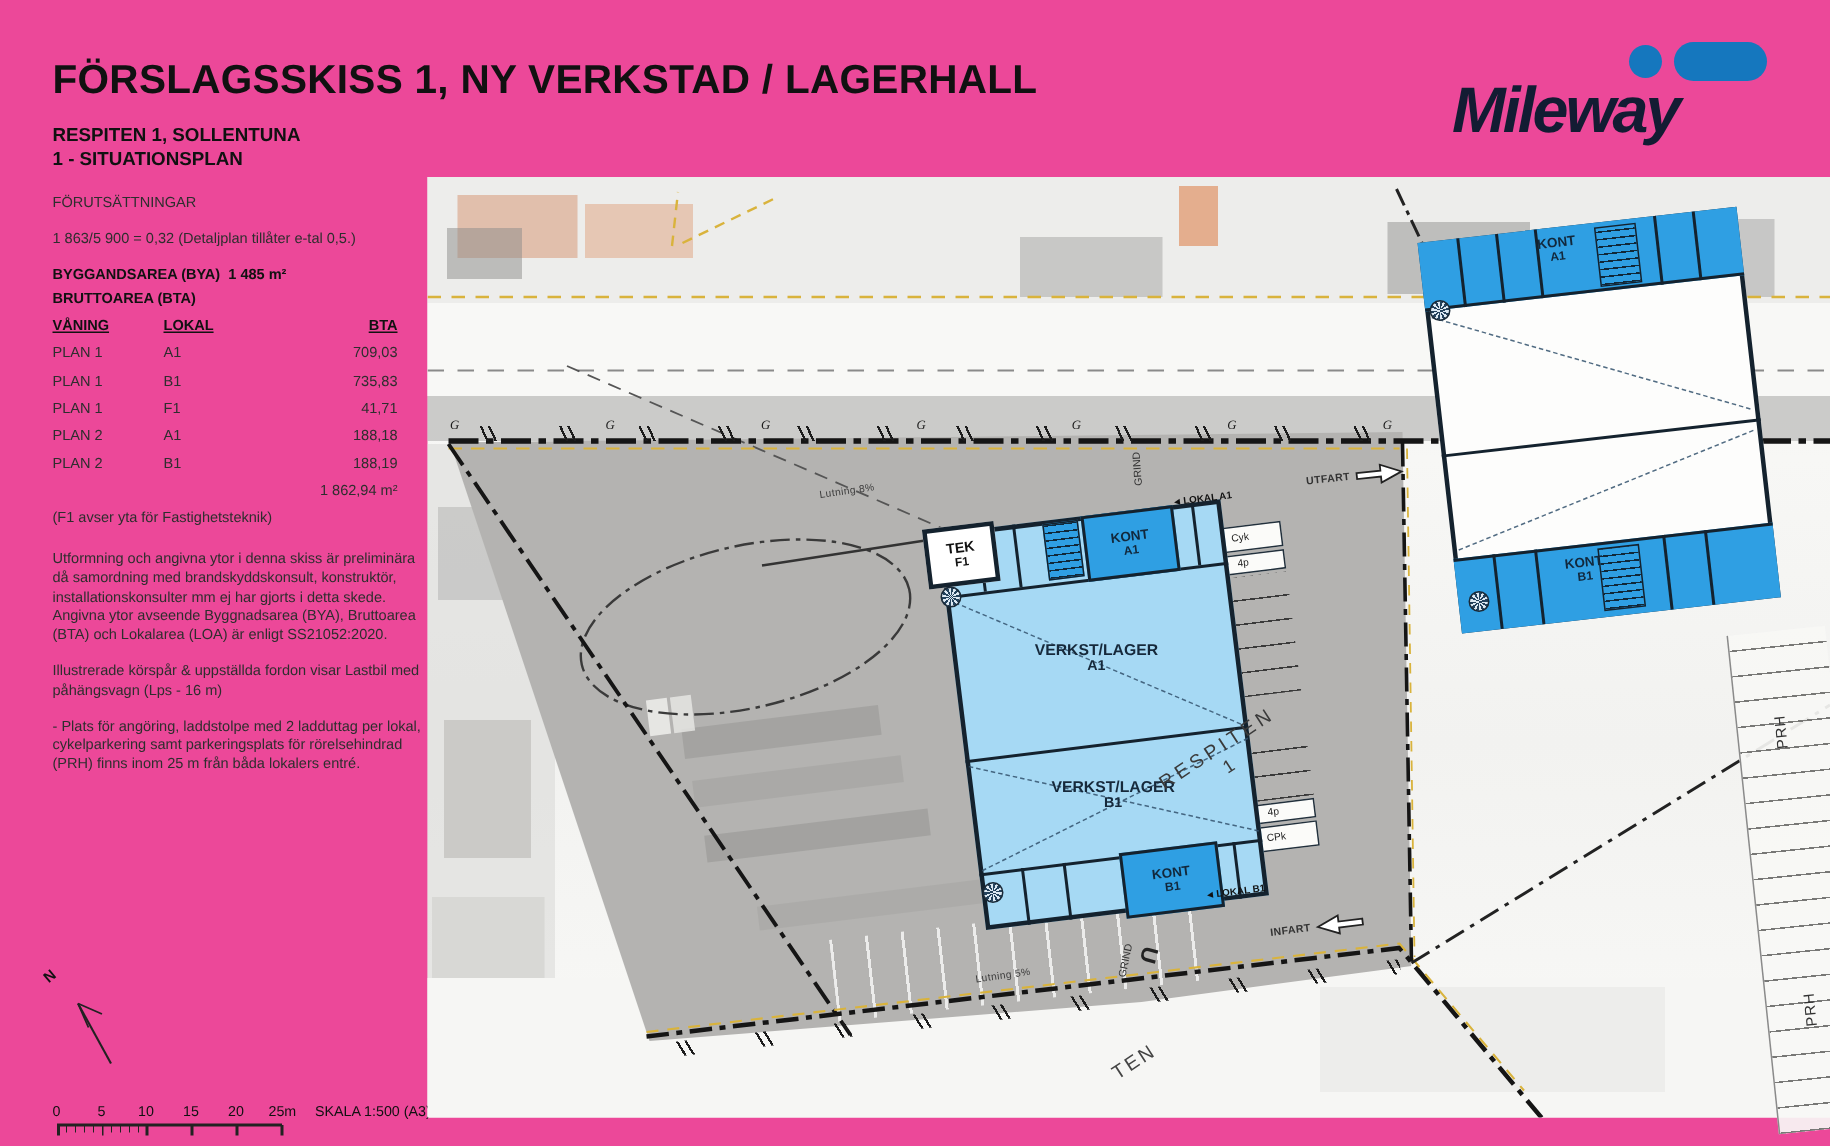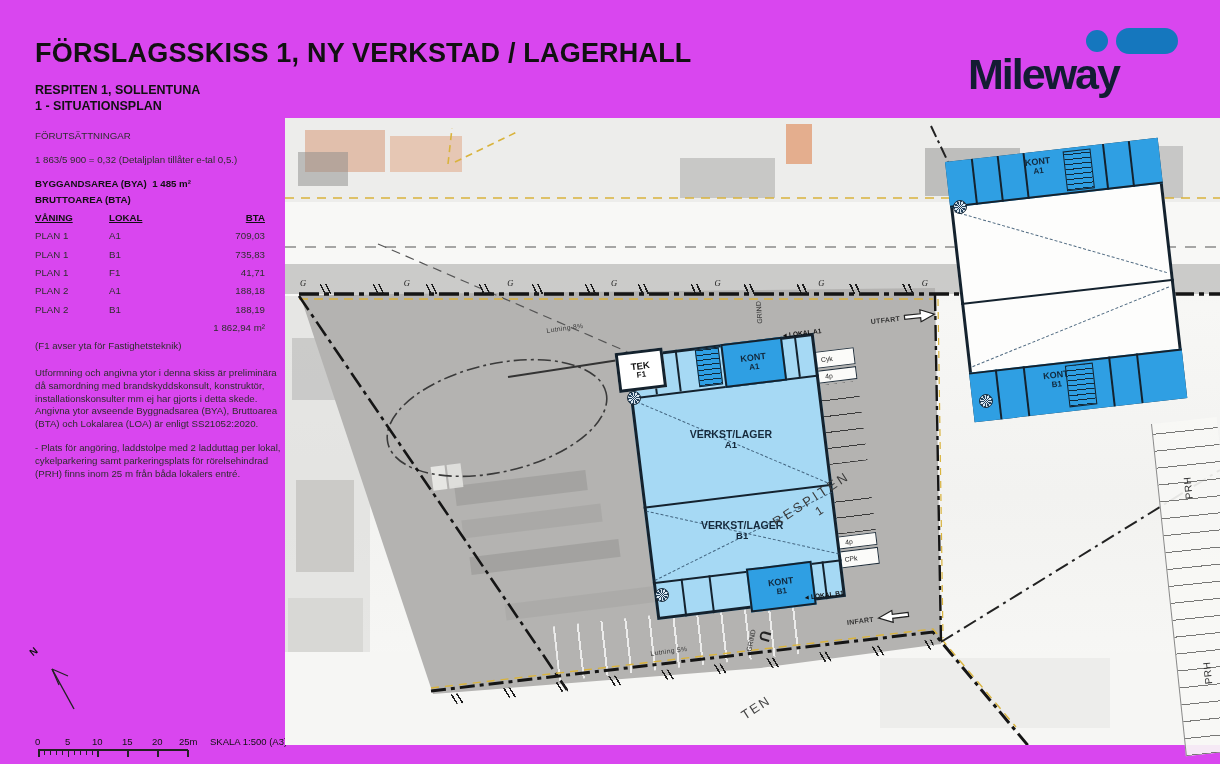--- a/index.html
+++ b/index.html
@@ -1,28 +1,28 @@
 <!DOCTYPE html>
 <html><head>
 <meta charset="utf-8">
 <style>
   html,body{margin:0;padding:0;background:#fff;}
-  .page{position:relative;width:1220px;height:764px;background:#d946ef;overflow:hidden;
+  .page{position:relative;width:1220px;height:764px;background:#ec4899;overflow:hidden;
         font-family:"Liberation Sans","DejaVu Sans",sans-serif;color:#222;}
   [data-name]{box-sizing:border-box;}
 
   
   .title{position:absolute;left:35px;top:38px;font-size:27px;font-weight:bold;color:#111;letter-spacing:.2px;white-space:nowrap;}
   .sub{position:absolute;left:35px;top:83px;font-size:12.5px;font-weight:bold;color:#111;line-height:1.25;}
 
   
   .logo{position:absolute;top:24px;right:40px;width:212px;height:82px;}
   .logo-dot{position:absolute;left:118px;top:6px;width:22px;height:22px;border-radius:50%;background:#1577be;}
   .logo-pill{position:absolute;left:148px;top:4px;width:62px;height:26px;border-radius:14px;background:#1577be;}
-  .logo-text{position:absolute;left:0;top:26px;font-size:43px;font-weight:bold;color:#131c33;letter-spacing:-2px;}
+  .logo-text{position:absolute;left:0;top:26px;font-size:43px;font-weight:bold;font-style:italic;color:#131c33;letter-spacing:-2px;}
 
   
   .notes{position:absolute;left:35px;top:130px;width:252px;font-size:9.7px;line-height:1.32;color:#2e2e2e;}
   .notes p{margin:0 0 11px 0;}
   .notes .b{font-weight:bold;color:#111;}
   .areatable{margin:2px 0 4px 0;}
   .areatable .tr{display:grid;grid-template-columns:74px 64px 92px;margin-bottom:5.5px;}
   .areatable .tr span:nth-child(3){text-align:right;}
   .areatable .th span{font-weight:bold;color:#111;text-decoration:underline;}
   .areatable .total{margin-top:2px;}
@@ -153,20 +153,21 @@
           <span data-name="cell">188,19</span>
       </div>
       <div class="tr total" data-name="table-total-row">
         <span data-name="cell"></span>
           <span data-name="cell"></span>
           <span data-name="total-value">1 862,94 m²</span>
       </div>
     </div>
     <p data-name="table-footnote">(F1 avser yta för Fastighetsteknik)</p>
     <p style="margin-top:14px" data-name="note-disclaimer">Utformning och angivna ytor i denna skiss är preliminära då samordning med brandskyddskonsult, konstruktör, installationskonsulter mm ej har gjorts i detta skede. Angivna ytor avseende Byggnadsarea (BYA), Bruttoarea (BTA) och Lokalarea (LOA) är enligt SS21052:2020.</p>
+    <p data-name="note-vehicles">Illustrerade körspår &amp; uppställda fordon visar Lastbil med påhängsvagn (Lps - 16 m)</p>
     <p data-name="note-parking">- Plats för angöring, laddstolpe med 2 ladduttag per lokal, cykelparkering samt parkeringsplats för rörelsehindrad (PRH) finns inom 25 m från båda lokalers entré.</p>
   </div>
 
   <div class="plan" data-name="site-plan">
 
     <div class="photo" data-name="aerial-photo-layer">
       <div class="blob" style="left:0;top:0;width:935px;height:84px;background:#ededeb" data-name="photo-band"></div>
       <div class="blob" style="left:20px;top:12px;width:80px;height:42px;background:#d6926d;opacity:.5" data-name="photo-container"></div>
       <div class="blob" style="left:105px;top:18px;width:72px;height:36px;background:#dd9a70;opacity:.45" data-name="photo-container"></div>
       <div class="blob" style="left:13px;top:34px;width:50px;height:34px;background:#8b8b89;opacity:.5" data-name="photo-truck"></div>

